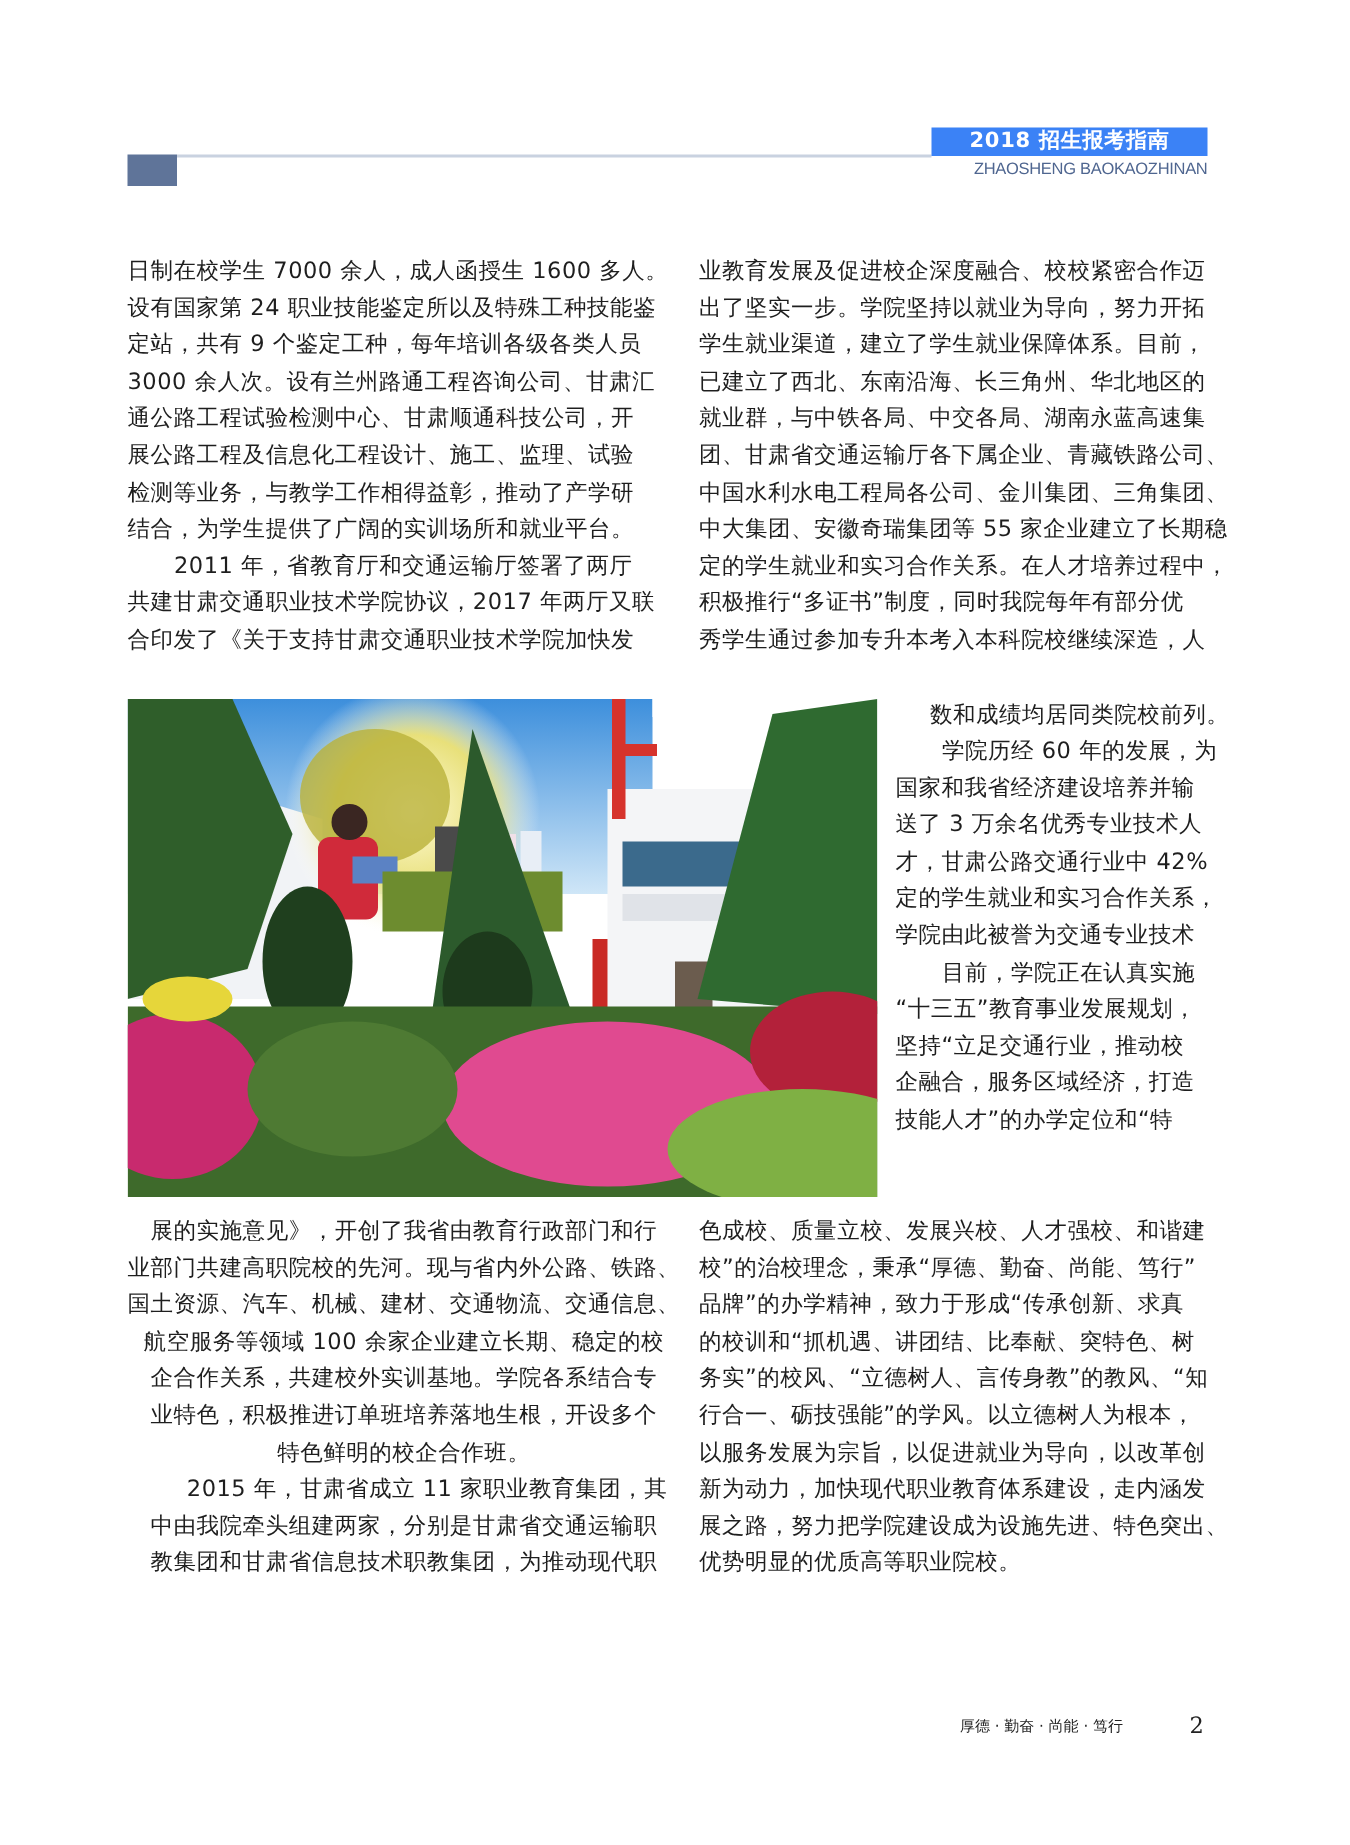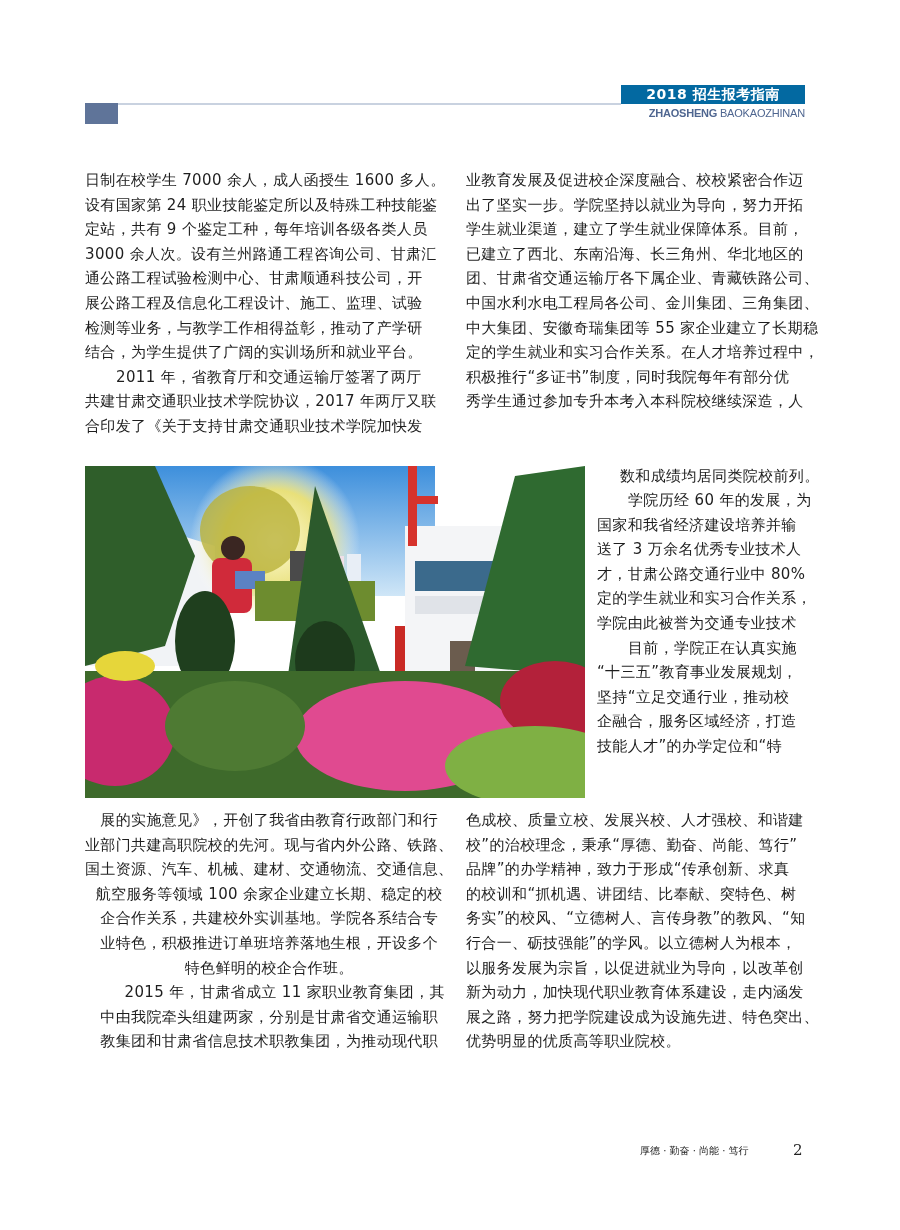--- a/index.html
+++ b/index.html
@@ -1,24 +1,24 @@
 <!DOCTYPE html>
 <html><head>
 <meta charset="utf-8">
 <style>
   html, body { margin:0; padding:0; background:#ffffff; }
   body { width:900px; height:1230px; position:relative; overflow:hidden;
          font-family:"DejaVu Sans","Liberation Sans",sans-serif; color:#1e1e1e; }
   .hdr-square { position:absolute; left:85px; top:103px; width:33px; height:21px; background:#5f7499; }
   .hdr-line { position:absolute; left:118px; top:103px; width:503px; height:2px; background:#c9d2e0; }
-  .hdr-title { position:absolute; left:621px; top:85px; width:184px; height:19px; background:#0369a1;
+  .hdr-title { position:absolute; left:621px; top:85px; width:184px; height:19px; background:#3b82f6;
                color:#fff; font-size:14px; font-weight:bold; line-height:19px; text-align:center; letter-spacing:0.5px; }
   .hdr-sub { position:absolute; left:621px; top:106px; width:184px; text-align:right; font-size:11px;
              line-height:14px; color:#4f6690; font-family:"Liberation Sans",sans-serif; letter-spacing:-0.2px; }
-  .hdr-sub b { font-weight:bold; }
+  .hdr-sub b { font-weight:normal; }
   .col { position:absolute; font-size:15px; line-height:24.6px; letter-spacing:0.35px; }
   .col p { margin:0; white-space:nowrap; }
   .ind { padding-left:31px; }
   .photo { position:absolute; left:85px; top:466px; width:500px; height:332px; overflow:hidden; }
   .photo svg { display:block; }
   .footer { position:absolute; left:640px; top:1144px; font-size:10px; color:#222; }
   .pageno { position:absolute; left:793px; top:1141px; font-size:15px; color:#222; font-family:"DejaVu Serif","Liberation Serif",serif; }
 </style>
 </head>
 <body>
@@ -42,20 +42,21 @@
   <p class="ind">2011 年，省教育厅和交通运输厅签署了两厅</p>
   <p>共建甘肃交通职业技术学院协议，2017 年两厅又联</p>
   <p>合印发了《关于支持甘肃交通职业技术学院加快发</p>
 </div>
 
 <div class="col" style="left:466px; top:168px;">
   <p>业教育发展及促进校企深度融合、校校紧密合作迈</p>
   <p>出了坚实一步。学院坚持以就业为导向，努力开拓</p>
   <p>学生就业渠道，建立了学生就业保障体系。目前，</p>
   <p>已建立了西北、东南沿海、长三角州、华北地区的</p>
+  <p>就业群，与中铁各局、中交各局、湖南永蓝高速集</p>
   <p>团、甘肃省交通运输厅各下属企业、青藏铁路公司、</p>
   <p>中国水利水电工程局各公司、金川集团、三角集团、</p>
   <p>中大集团、安徽奇瑞集团等 55 家企业建立了长期稳</p>
   <p>定的学生就业和实习合作关系。在人才培养过程中，</p>
   <p>积极推行“多证书”制度，同时我院每年有部分优</p>
   <p>秀学生通过参加专升本考入本科院校继续深造，人</p>
 </div>
 
 <div class="photo">
   <svg width="500" height="332" viewBox="0 0 500 332" xmlns="http://www.w3.org/2000/svg">
@@ -111,21 +112,21 @@
   </svg>
 </div>
 
 <div class="col" style="left:620px; top:464px;">
   <p>数和成绩均居同类院校前列。</p>
 </div>
 <div class="col" style="left:597px; top:488px;">
   <p class="ind">学院历经 60 年的发展，为</p>
   <p>国家和我省经济建设培养并输</p>
   <p>送了 3 万余名优秀专业技术人</p>
-  <p>才，甘肃公路交通行业中 80%</p>
+  <p>才，甘肃公路交通行业中 42%</p>
   <p>定的学生就业和实习合作关系，</p>
   <p>学院由此被誉为交通专业技术</p>
   <p class="ind">目前，学院正在认真实施</p>
   <p>“十三五”教育事业发展规划，</p>
   <p>坚持“立足交通行业，推动校</p>
   <p>企融合，服务区域经济，打造</p>
   <p>技能人才”的办学定位和“特</p>
 </div>
 
 <div class="col" style="left:85px; top:808px;text-align:center;">

